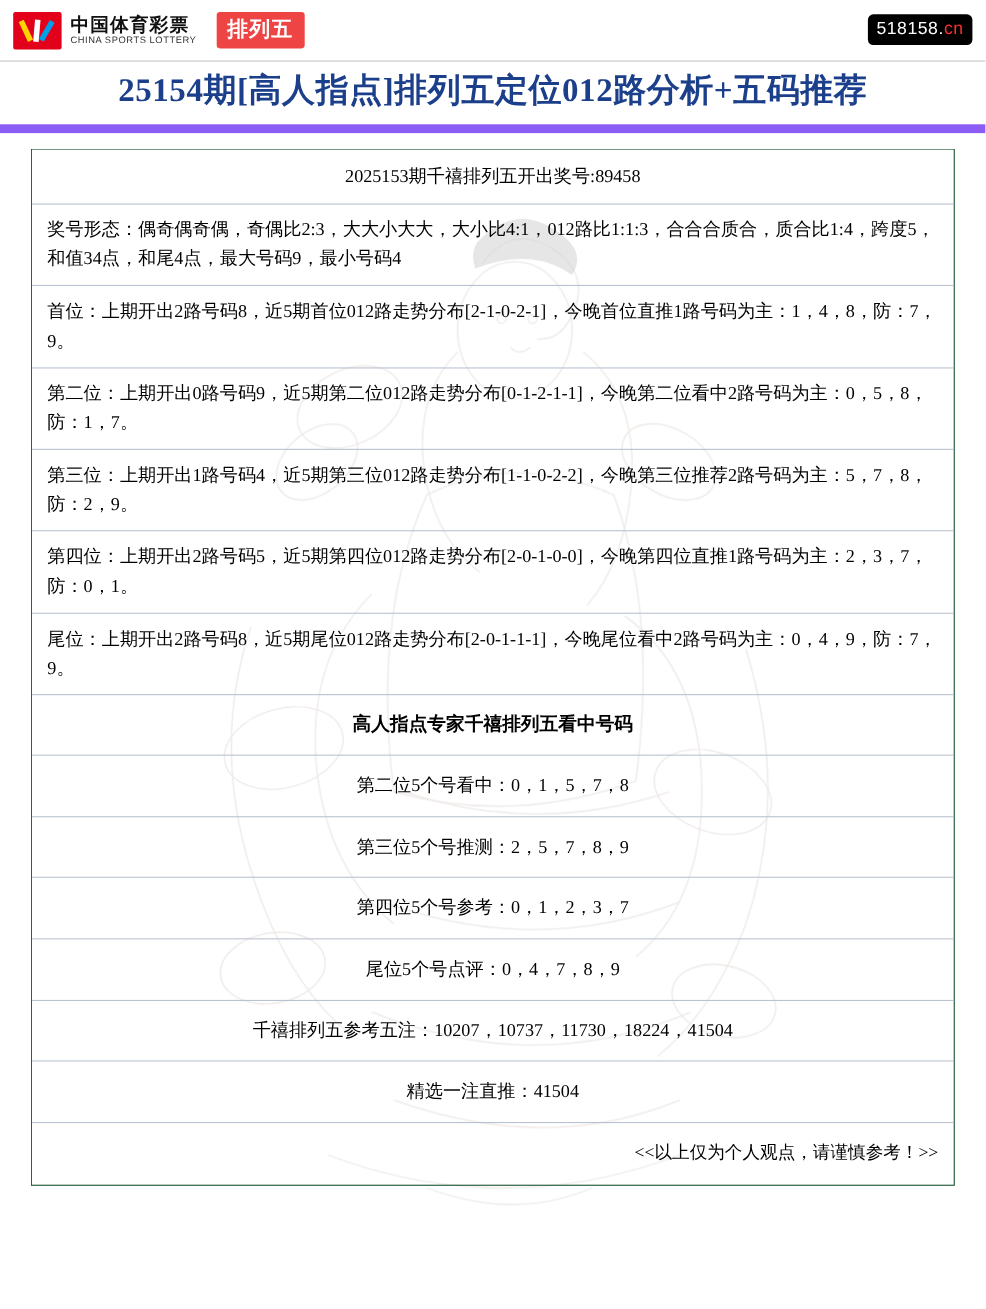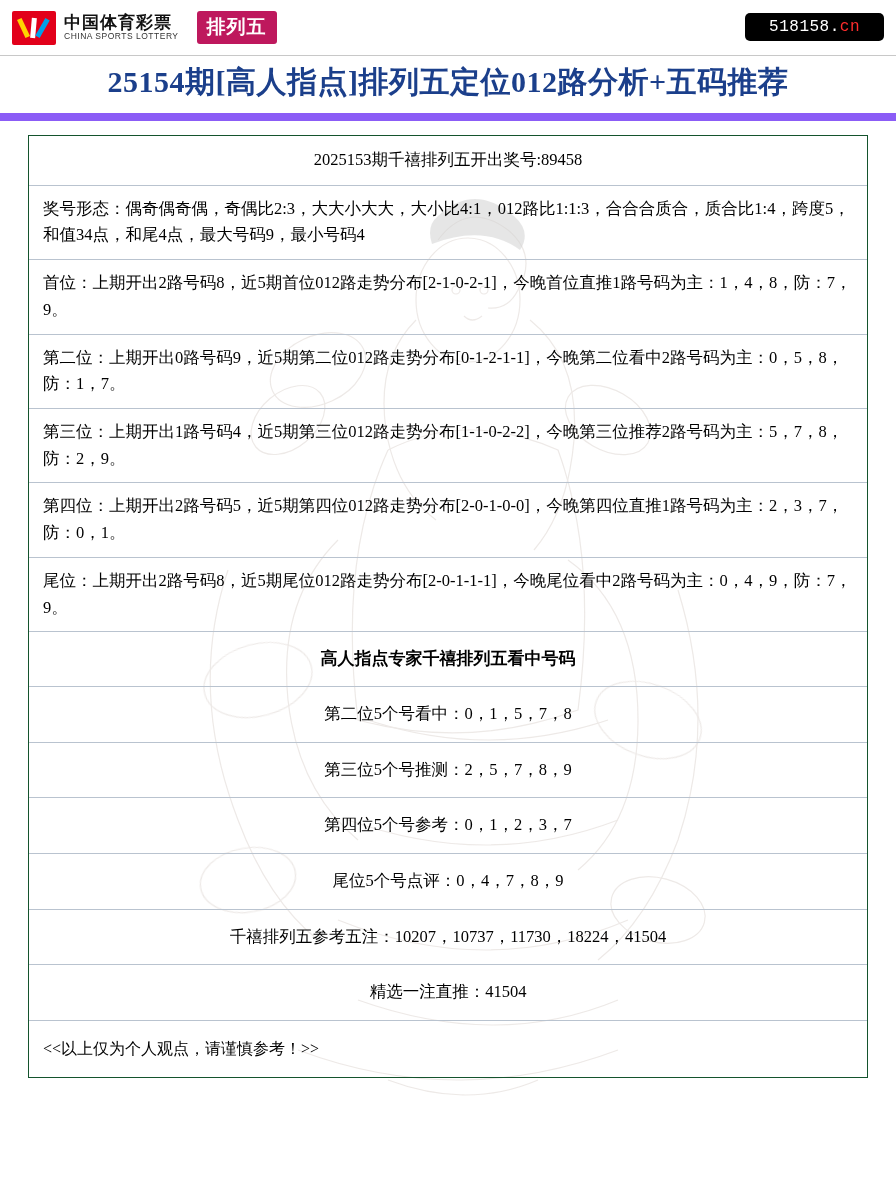--- a/index.html
+++ b/index.html
@@ -67,38 +67,38 @@
     font-family: "Liberation Sans", sans-serif;
   }
   .logo-text .en {
     font-size: 8.5px;
     color: #333;
     letter-spacing: 0.5px;
     font-family: "Liberation Sans", sans-serif;
   }
   .game-badge {
     margin-left: 10px;
-    background: #be185d;
+    background: #ef4444;
     color: #fff;
     font-size: 19px;
     font-weight: bold;
     padding: 3px 10px 4px 10px;
     border-radius: 3px;
     font-family: "Liberation Sans", sans-serif;
     letter-spacing: 1px;
   }
   .site-chip {
     position: absolute;
     right: 12px;
     top: 13px;
     background: #000000;
     color: #ffffff;
     font-size: 16px;
-    font-family: Liberation Mono, monospace;
-    padding: 5px 24px;
+    font-family: Liberation Sans, sans-serif;
+    padding: 5px 8px;
     border-radius: 5px;
     letter-spacing: 0.5px;
   }
   .site-chip .tld { color: #ff2d2d; }
 
   
   .title-band {
     border-bottom: 8px solid #8b5cf6;
     padding: 6px 0 10px 0;
     text-align: center;
@@ -151,21 +151,21 @@
     font-size: 17px;
     font-weight: bold;
     padding: 13px 14px;
   }
   .row.rec {
     text-align: center;
     font-size: 16.5px;
     padding: 14px 14px;
   }
   .row.note {
-    text-align: left;
+    text-align: right;
     font-size: 16px;
     padding: 15px 14px;
   }
 </style>
 </head>
 <body>
 
 <div class="page">
 
   <div class="header">

